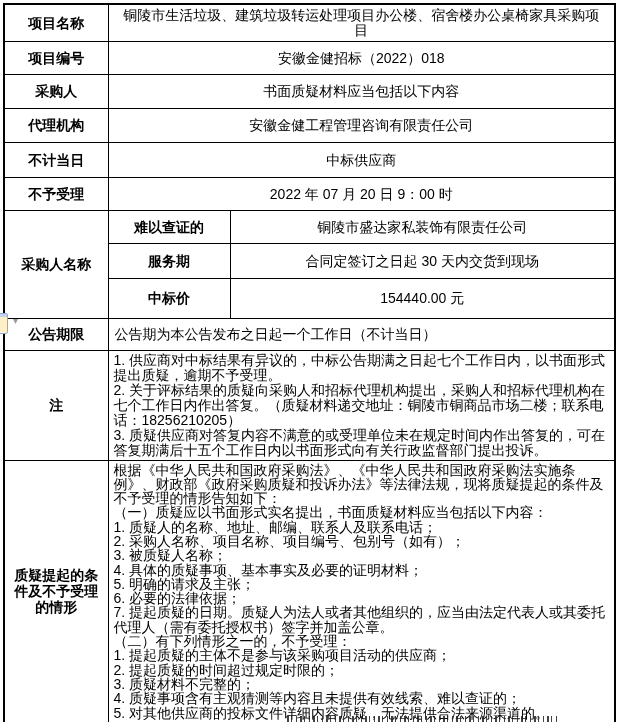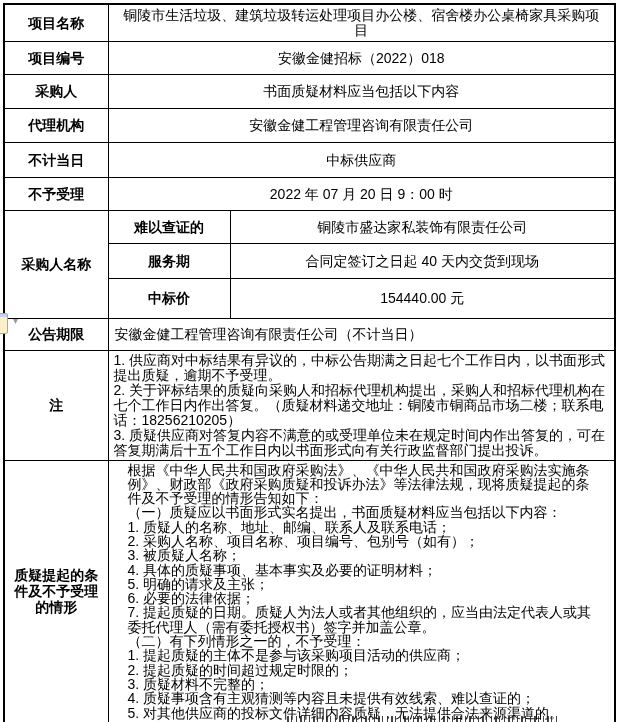--- a/index.html
+++ b/index.html
@@ -17,21 +17,21 @@
     border:1px solid #000;
     font-size:14px;line-height:16px;
     padding:2px 6px;
     vertical-align:middle;
     word-break:break-all;
   }
   td.lbl{text-align:center;font-weight:bold;}
   td.c{text-align:center;}
   td.l{text-align:left;white-space:pre-line;}
   td.notes{line-height:15px;padding:2px 5px;}
-  td.terms{line-height:14.3px;padding:2px 19px;}
+  td.terms{line-height:14.3px;padding:2px 5px;}
   .wrap2{display:inline-block;max-width:476px;line-height:15px;}
   tr.h37{height:37px;}
   tr.h33{height:33px;}
   tr.h34{height:34px;}
   tr.h35{height:35px;}
   tr.h40{height:40px;}
   tr.h32{height:32px;}
   tr.h110{height:110px;}
   tr.h257{height:257px;}
 
@@ -98,30 +98,30 @@
     <td class="c" colspan="2">2022 年 07 月 20 日 9：00 时</td>
   </tr>
 
   <tr class="h33">
     <td class="lbl" rowspan="3">采购人名称</td>
     <td class="lbl">难以查证的</td>
     <td class="c">铜陵市盛达家私装饰有限责任公司</td>
   </tr>
   <tr class="h35">
     <td class="lbl">服务期</td>
-    <td class="c">合同定签订之日起 40 天内交货到现场</td>
+    <td class="c">合同定签订之日起 30 天内交货到现场</td>
   </tr>
   <tr class="h40">
     <td class="lbl">中标价</td>
     <td class="c">154440.00 元</td>
   </tr>
 
   <tr class="h32">
     <td class="lbl">公告期限</td>
-    <td class="l" colspan="2">安徽金健工程管理咨询有限责任公司（不计当日）</td>
+    <td class="l" colspan="2">公告期为本公告发布之日起一个工作日（不计当日）</td>
   </tr>
 
   <tr class="h110">
     <td class="lbl">注</td>
     <td class="l notes" colspan="2">1. 供应商对中标结果有异议的，中标公告期满之日起七个工作日内，以书面形式提出质疑，逾期不予受理。
 2. 关于评标结果的质疑向采购人和招标代理机构提出，采购人和招标代理机构在七个工作日内作出答复。（质疑材料递交地址：铜陵市铜商品市场二楼；联系电话：18256210205）
 3. 质疑供应商对答复内容不满意的或受理单位未在规定时间内作出答复的，可在答复期满后十五个工作日内以书面形式向有关行政监督部门提出投诉。</td>
   </tr>
 
   <tr class="h257">

